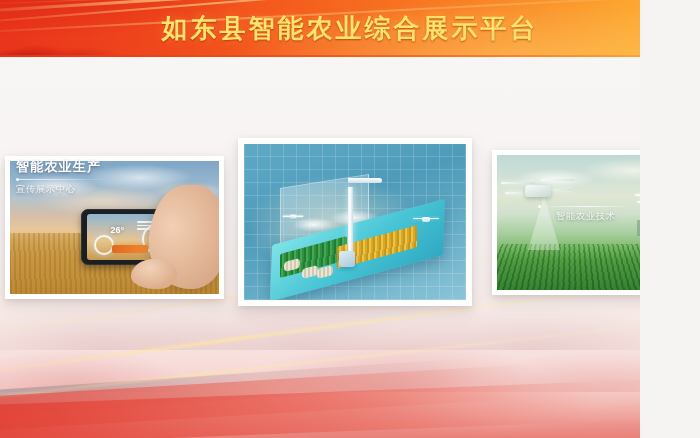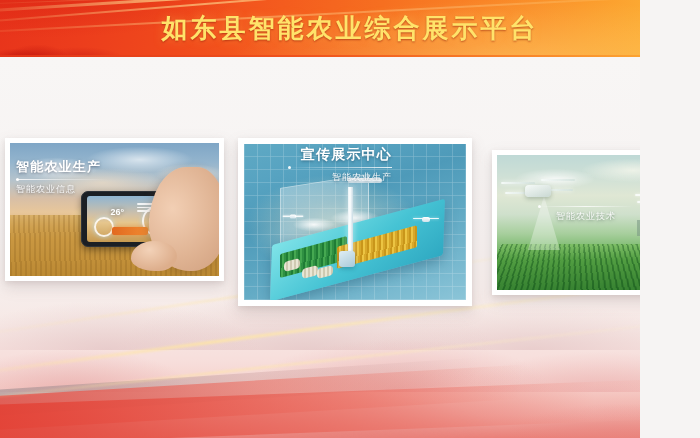--- a/index.html
+++ b/index.html
@@ -113,21 +113,21 @@
 
   
   .card {
     position:absolute;
     background:#ffffff;
     box-shadow:0 6px 14px rgba(120,100,100,.20), 0 2px 5px rgba(120,100,100,.12);
   }
   .card-inner { position:absolute; overflow:hidden; }
 
   
-  #card-left       { left:5px;  top:138px; width:219px; height:143px; padding:5px; }
+  #card-left       { left:5px;  top:156px; width:219px; height:143px; padding:5px; }
   #card-left .card-inner { inset:5px; }
 
   .sky-wheat { position:absolute; inset:0;
     background:linear-gradient(to bottom,
       #7fa6c6 0%, #93b4cd 14%, #b5c3cc 28%, #d8bfa6 42%,
       #e8c79a 52%, #dcb57e 62%, #cfa263 72%, #c69a55 84%, #b98c46 100%);
   }
   .wheat-clouds { position:absolute; left:0; top:0; width:100%; height:48%;
     background:
       radial-gradient(ellipse 60px 16px at 22% 40%, rgba(255,255,255,.75), rgba(255,255,255,0) 70%),
@@ -336,21 +336,21 @@
           <div class="hud-chip"></div>
         </div>
       </div>
       <div class="hand"></div>
       <div class="thumb"></div>
     </div>
   </div>
   <div class="cap" id="cap-left">
     <div class="cap-title">智能农业生产</div>
     <div class="cap-rule"></div>
-    <div class="cap-sub">智能农业信息</div>
+    <div class="cap-sub">宣传展示中心</div>
   </div>
 
   <div class="card" id="card-center">
     <div class="card-inner">
       <div class="iso-bg"></div>
       <div class="iso-grid"></div>
       <div class="iso-glow"></div>
       <div class="glass-panel"></div>
       <div class="iso-clouds"></div>
       <div class="iso-plate"></div>
@@ -363,25 +363,20 @@
       <div class="pole-arm"></div>
       <div class="tank"></div>
       <div class="drone d1">
           <i></i>
         </div>
       <div class="drone d2">
           <i></i>
         </div>
     </div>
   </div>
-  <div class="cap" id="cap-center">
-    <div class="cap-title">宣传展示中心</div>
-    <div class="cap-rule"></div>
-    <div class="cap-sub">智能农业生产</div>
-  </div>
 
   <div class="card" id="card-right">
     <div class="card-inner">
       <div class="field-sky"></div>
       <div class="field-clouds"></div>
       <div class="field-rows"></div>
       <div class="city"></div>
       <div class="spray s1"></div>
       <div class="spray s2"></div>
       <div class="bigdrone">

